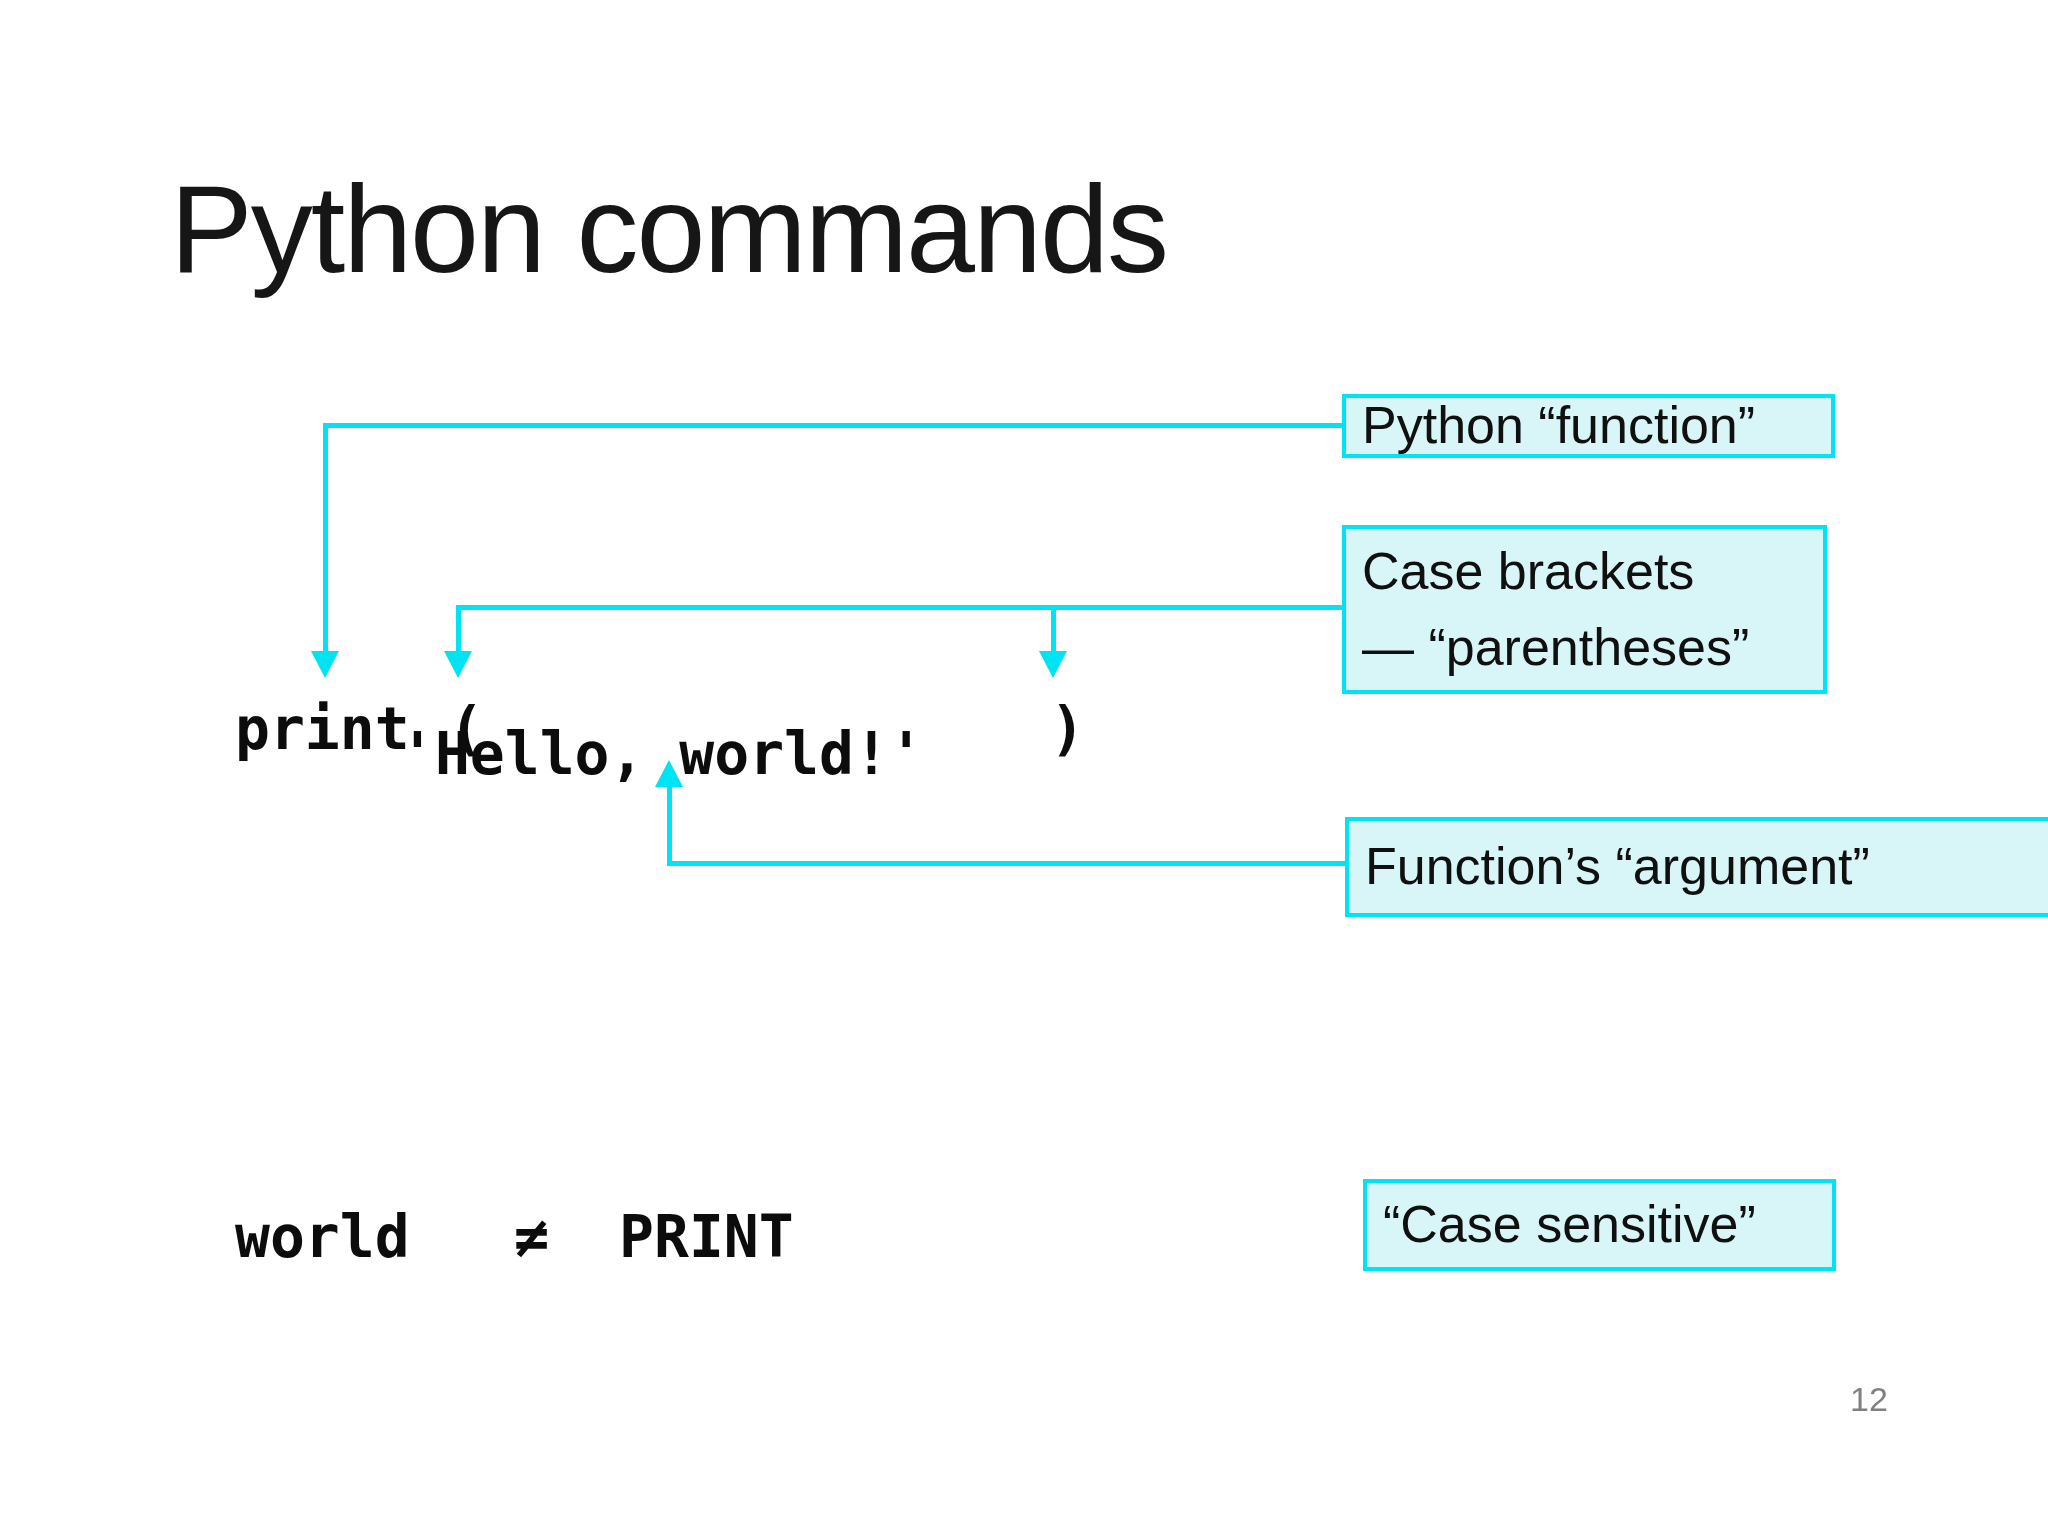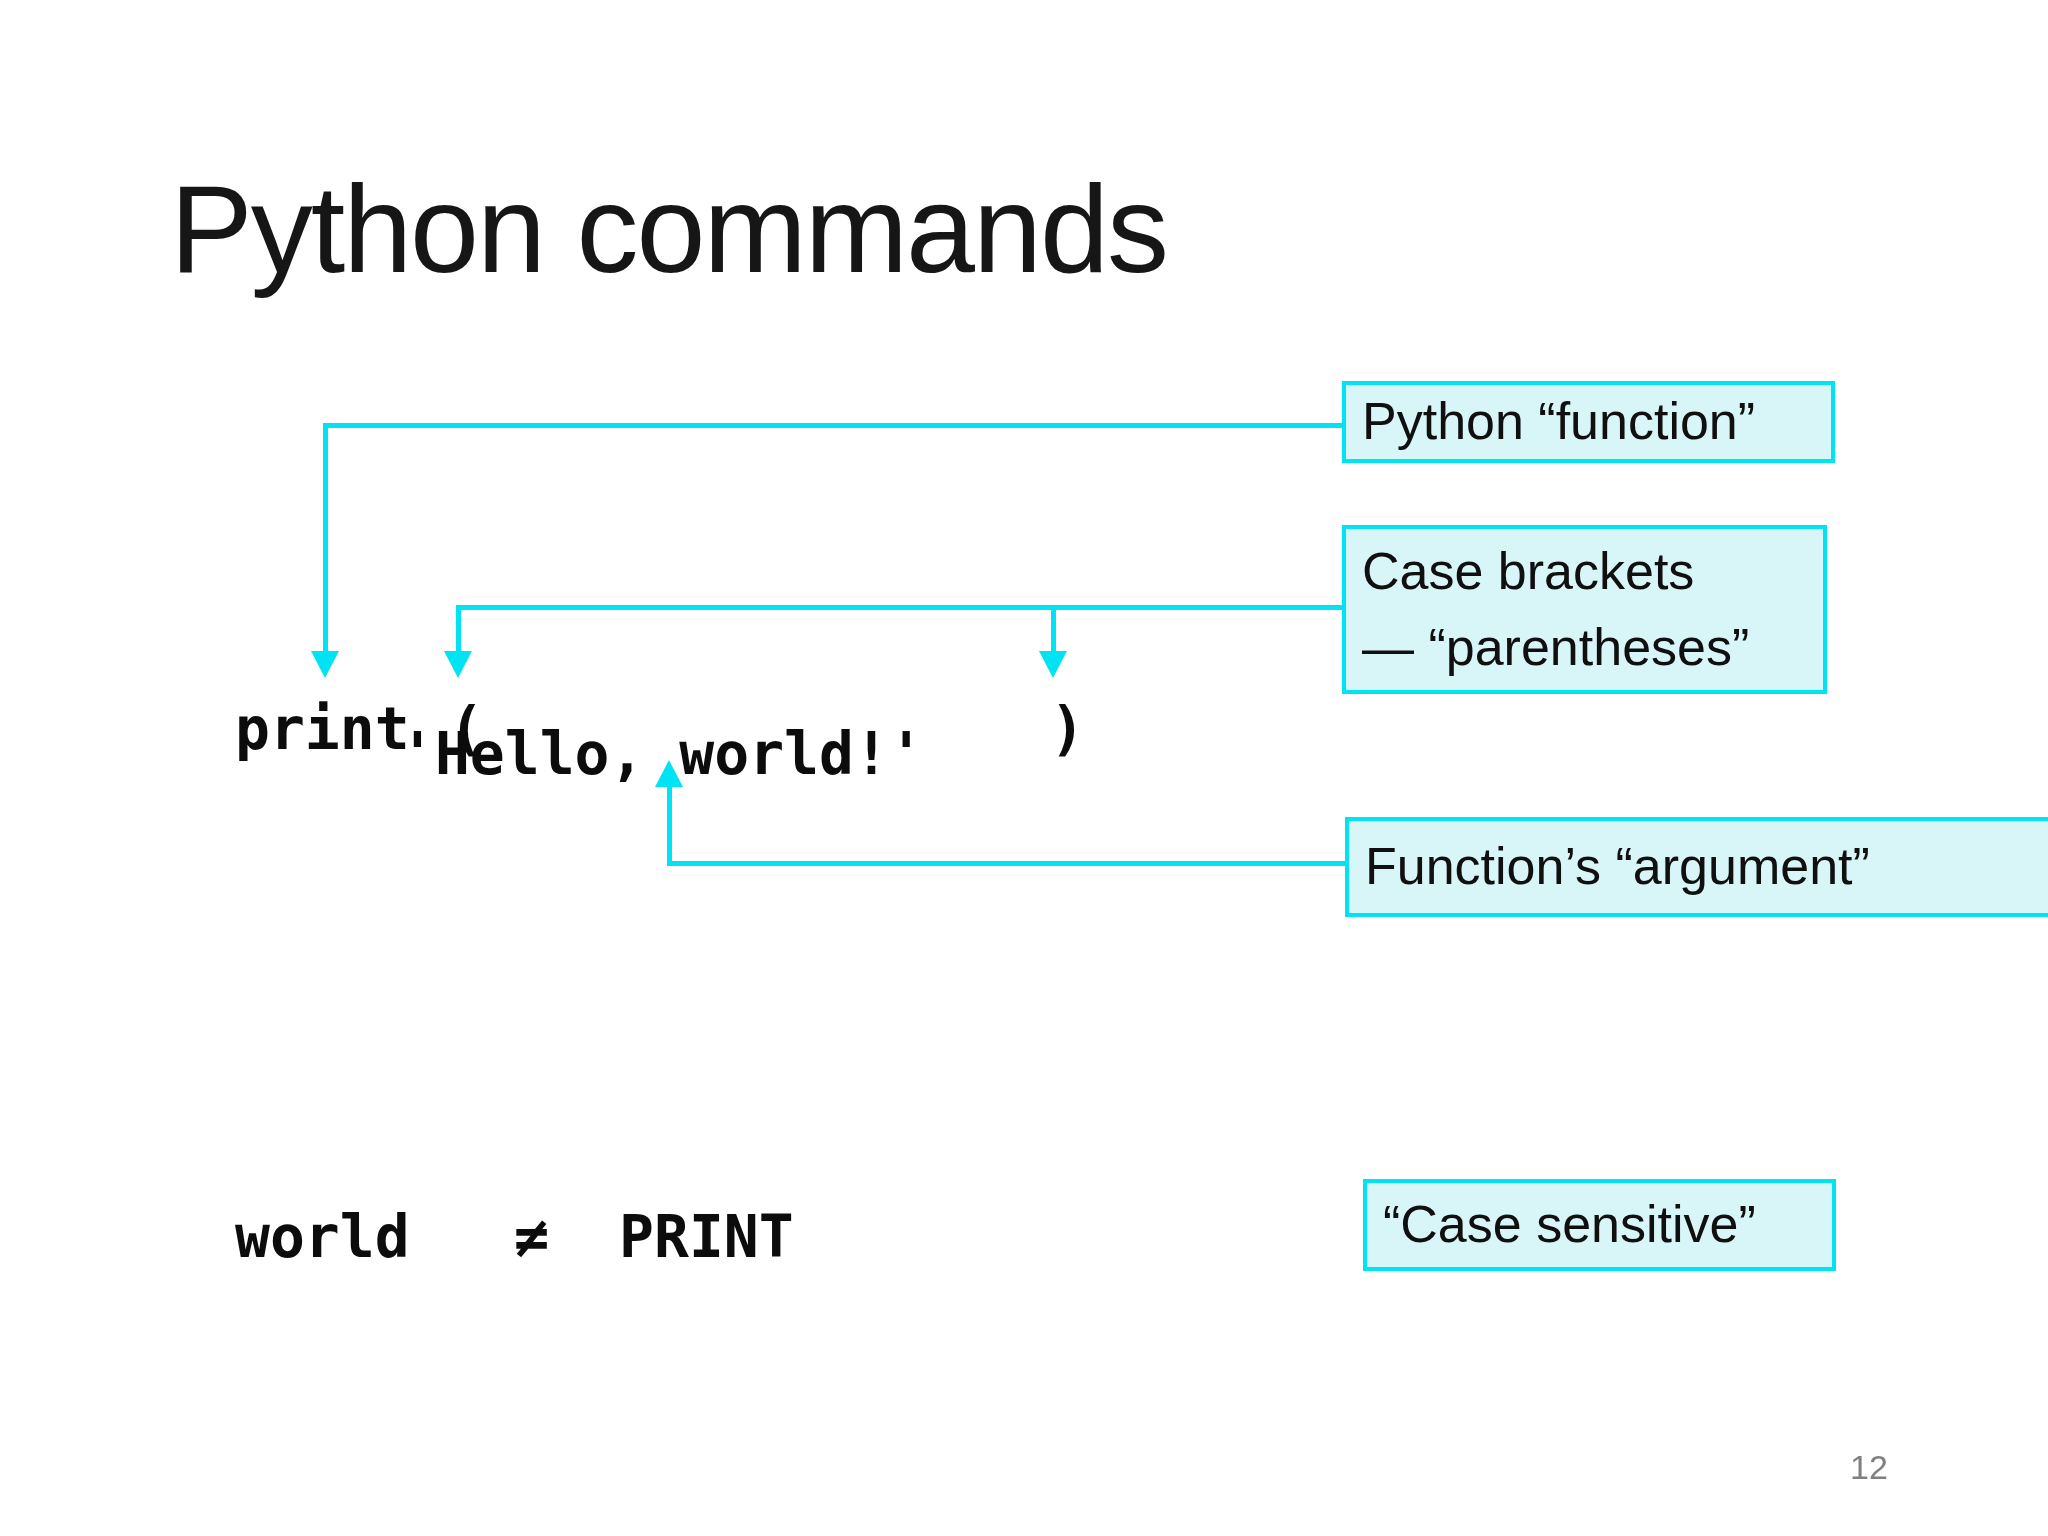--- a/index.html
+++ b/index.html
@@ -61,21 +61,21 @@
     line-height: 1.46;
     padding: 0 16px;
     display: flex;
     flex-direction: column;
     justify-content: center;
     white-space: nowrap;
   }
   .page-number {
     position: absolute;
     left: 1850px;
-    top: 1448px;
+    top: 1380px;
     font-size: 34px;
     color: #808080;
   }
 </style>
 </head>
 <body>
 
 <div class="slide">
 
   <h1 class="slide-title">Python commands</h1>
@@ -94,21 +94,21 @@
   <div class="vline" style="left:667px; top:786px; height:78px;"></div>
   <div class="arrow-up" style="left:655px; top:760px;"></div>
 
   <div class="code-line" style="left:235px; top:698px; width:900px; height:80px;">
     <span class="code-run" style="left:0;">print</span>
     <span class="code-run" style="left:165px;margin-top:25px;">'Hello, world!'</span>
     <span class="code-run" style="left:214px;">(</span>
     <span class="code-run" style="left:815px;">)</span>
   </div>
 
-  <div class="callout" style="left:1342px; top:381px; width:493px; height:82px;">
+  <div class="callout" style="left:1342px; top:394px; width:493px; height:64px;">
     <div>Python “function”</div>
   </div>
 
   <div class="callout" style="left:1342px; top:525px; width:485px; height:169px;">
     <div>Case brackets</div>
     <div>— “parentheses”</div>
   </div>
 
   <div class="callout" style="left:1345px; top:817px; width:740px; height:100px;">
     <div>Function’s “argument”</div>

